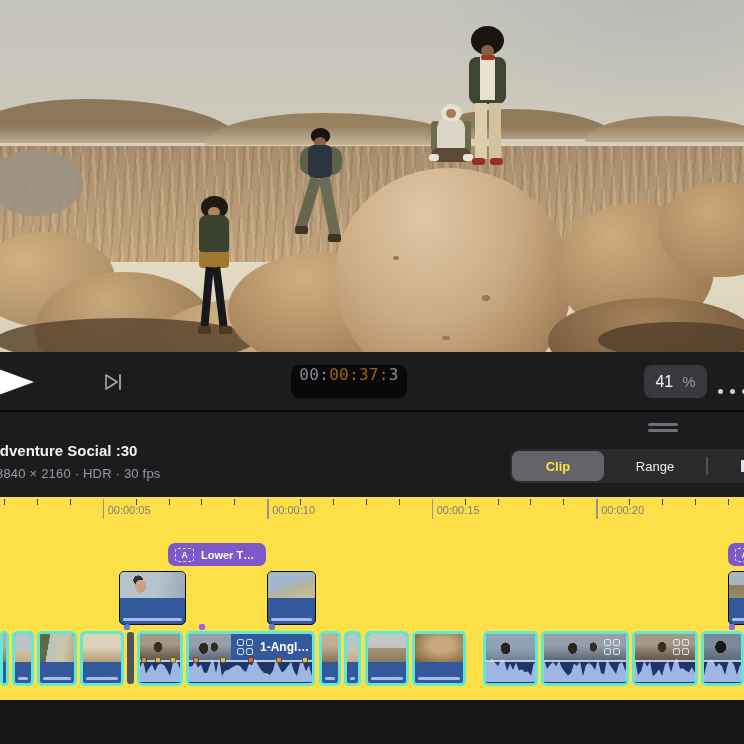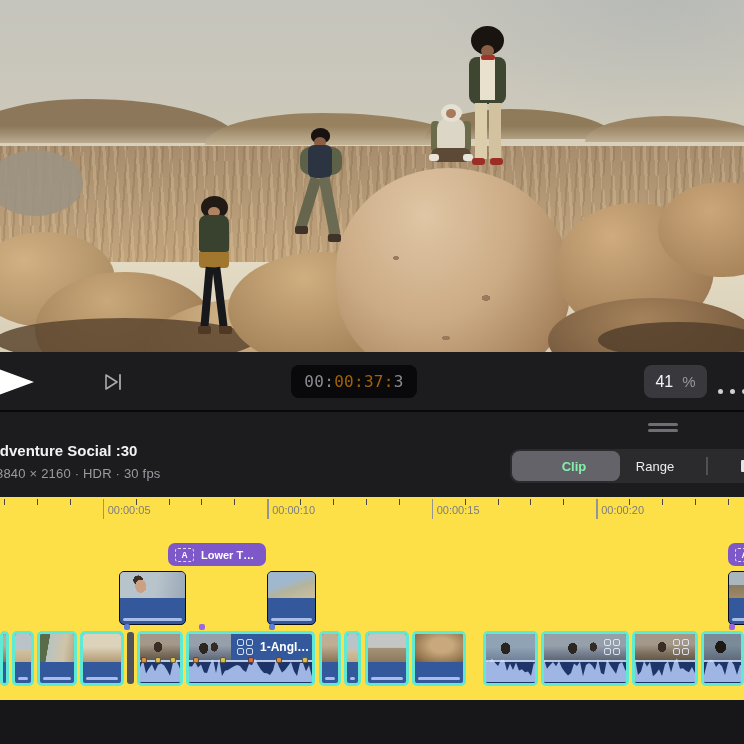--- a/index.html
+++ b/index.html
@@ -76,40 +76,40 @@
   #fig4 .tee{left:20px;top:31px;width:15px;height:43px;background:#e9e1ce;}
   #fig4 .lg1{left:15px;top:77px;width:12px;height:56px;background:#dccdab;}
   #fig4 .lg2{left:29px;top:77px;width:12px;height:56px;background:#d2c2a0;}
   #fig4 .sh1{left:12px;top:132px;width:13px;height:7px;border-radius:3px;background:#9c2f25;}
   #fig4 .sh2{left:30px;top:132px;width:13px;height:7px;border-radius:3px;background:#9c2f25;}
 
   
   #transport{left:0;top:352px;width:744px;height:60px;background:#1c1c1e;border-bottom:2px solid #09090a;box-sizing:border-box;}
   #playBtn{left:-12px;top:13px;width:46px;height:34px;}
   #skipBtn{left:103px;top:20px;width:22px;height:20px;}
-  #tcPill{left:291px;top:13px;width:126px;height:33px;background:#09090b;border-radius:8px;
-     display:flex;align-items:center;justify-content:center;
+  #tcPill{left:291px;top:13px;width:116px;height:33px;background:#09090b;border-radius:8px;
+     display:flex;justify-content:center;
      font-family:"DejaVu Sans Mono",monospace;font-size:16px;letter-spacing:.3px;}
   .tc-dim{color:#8b8b92;} .tc-br{color:#a16207;}
   #zoomPill{left:644px;top:13px;width:63px;height:33px;background:#39393d;border-radius:8px;
      display:flex;align-items:center;justify-content:center;gap:9px;font-size:16px;}
   #zoomPill .zv{color:#f5f5f7;} #zoomPill .zu{color:#97979e;font-size:15px;}
   #moreDots{left:718px;top:37px;width:40px;height:6px;display:flex;gap:7px;}
   #moreDots i{width:5px;height:5px;border-radius:50%;background:#cfcfd4;}
 
   
   #pheader{left:0;top:412px;width:744px;height:85px;background:#1c1c1e;}
   #handle{left:648px;top:11px;width:30px;height:12px;}
   #handle i{position:absolute;left:0;width:30px;height:2.5px;border-radius:2px;background:#6e6e74;}
   #handle i:nth-child(2){top:6px;}
   #projTitle{left:-11px;top:30px;font-size:15px;font-weight:700;color:#f2f2f4;white-space:nowrap;}
   #projSpecs{left:-4px;top:54px;font-size:13px;color:#9a9aa2;white-space:nowrap;letter-spacing:.2px;}
   #segCtl{left:510px;top:37px;width:300px;height:34px;background:#2b2b2e;border-radius:9px;}
   #segClip{left:2px;top:2px;width:92px;height:30px;background:#636369;border-radius:7.5px;
-     display:flex;align-items:center;justify-content:center;font-size:13px;font-weight:700;color:#86efac;padding-left:16px;}
+     display:flex;align-items:center;justify-content:center;font-size:13px;font-weight:700;color:#fde047;}
   #segRange{left:94px;top:0;width:102px;height:34px;display:flex;align-items:center;justify-content:center;font-size:13px;color:#ececf0;}
   #segDiv{left:196px;top:8px;width:1.5px;height:18px;background:#505055;}
   #segPartial{left:231px;top:11px;width:3.5px;height:12px;background:#e4e4e8;border-radius:1px;}
 
   
   #timeline{left:0;top:497px;width:744px;height:247px;background:#fde047;}
   #bottomStrip{left:0;top:203px;width:744px;height:44px;background:#17171a;}
   .tickm{position:absolute;top:2px;width:1px;height:6px;background:#46464b;}
   .tickM{position:absolute;top:2px;width:1.5px;height:20px;background:#93939a;}
   .tlabel{position:absolute;top:7px;font-size:11px;color:#7c7c84;white-space:nowrap;}

